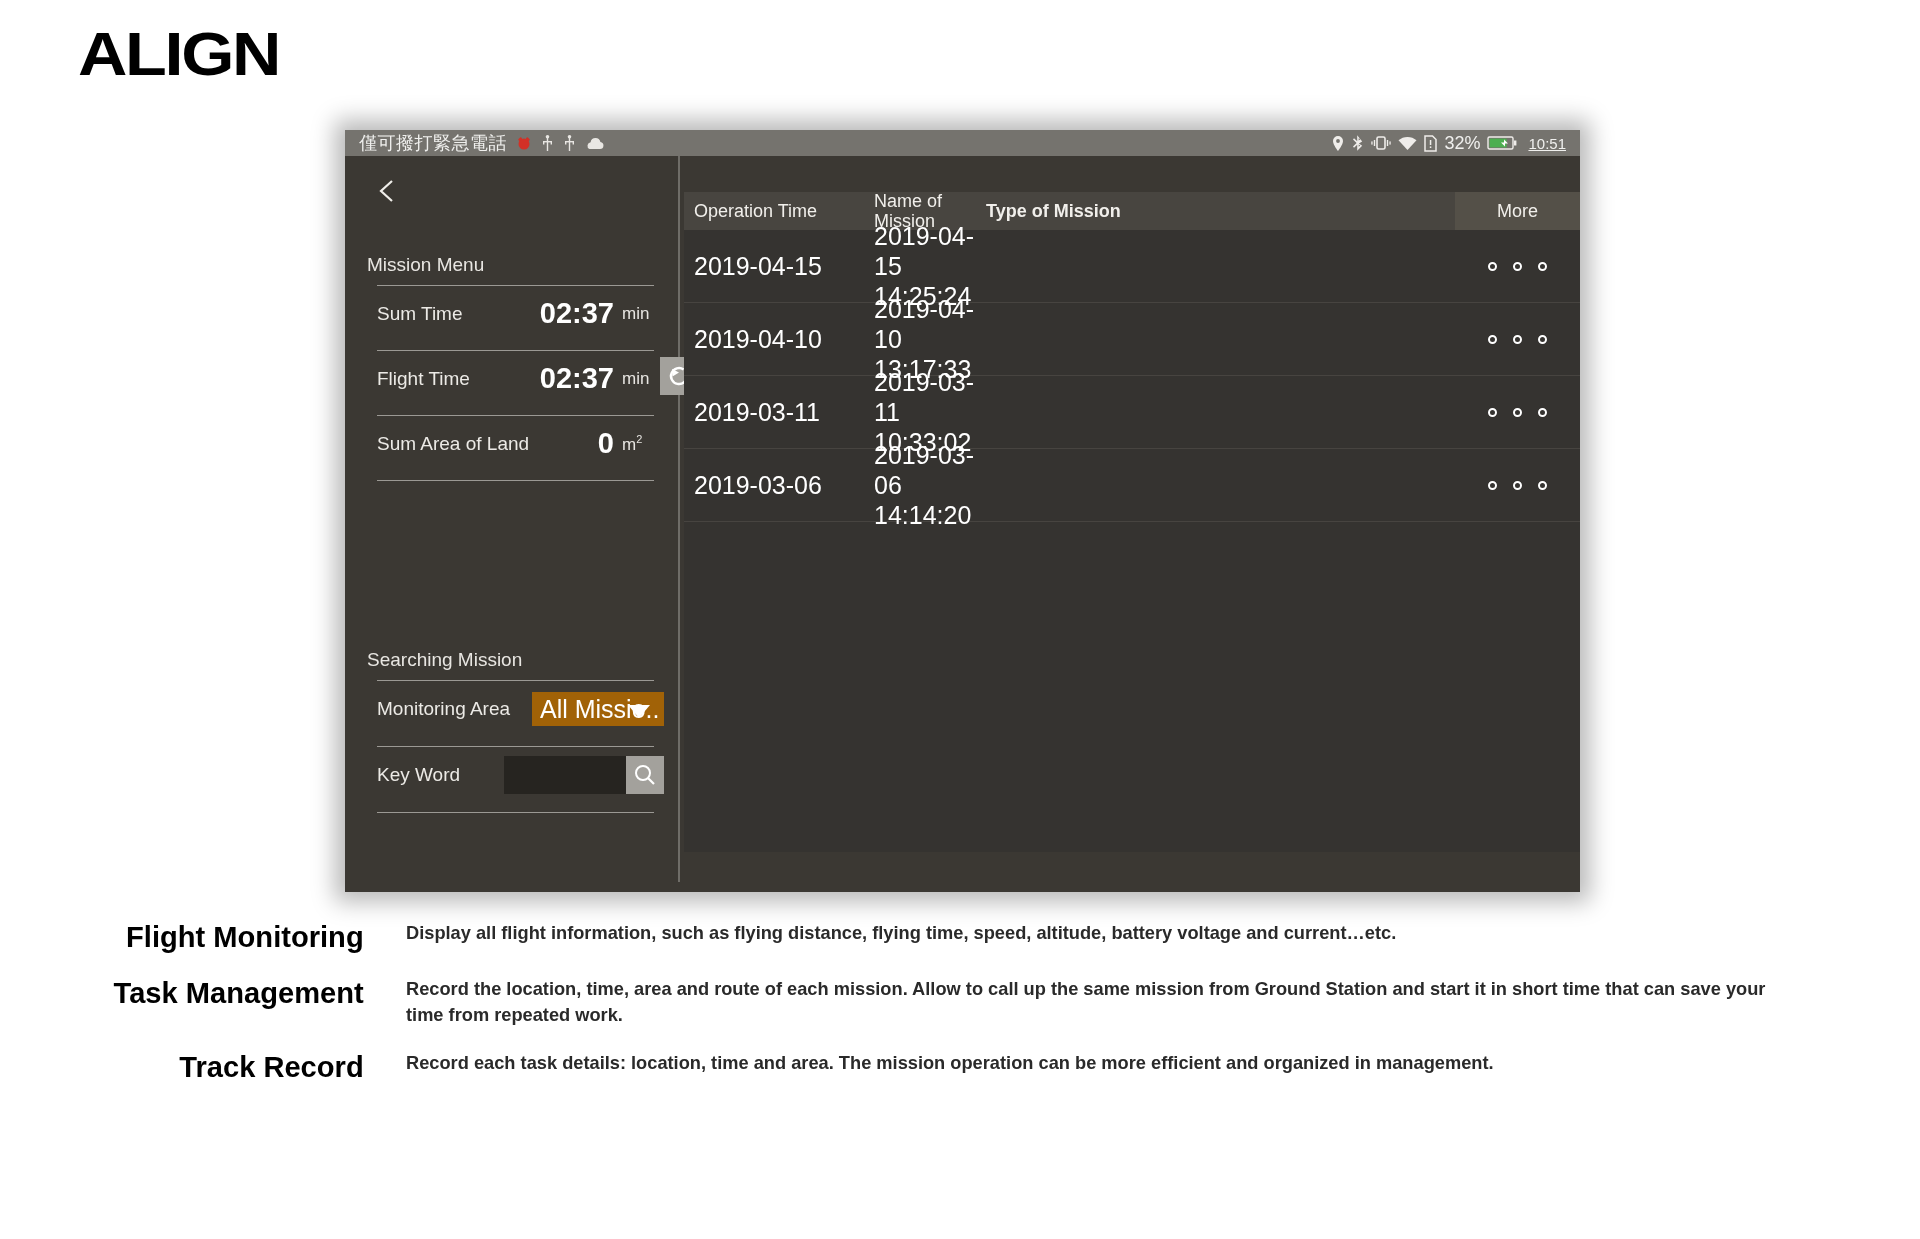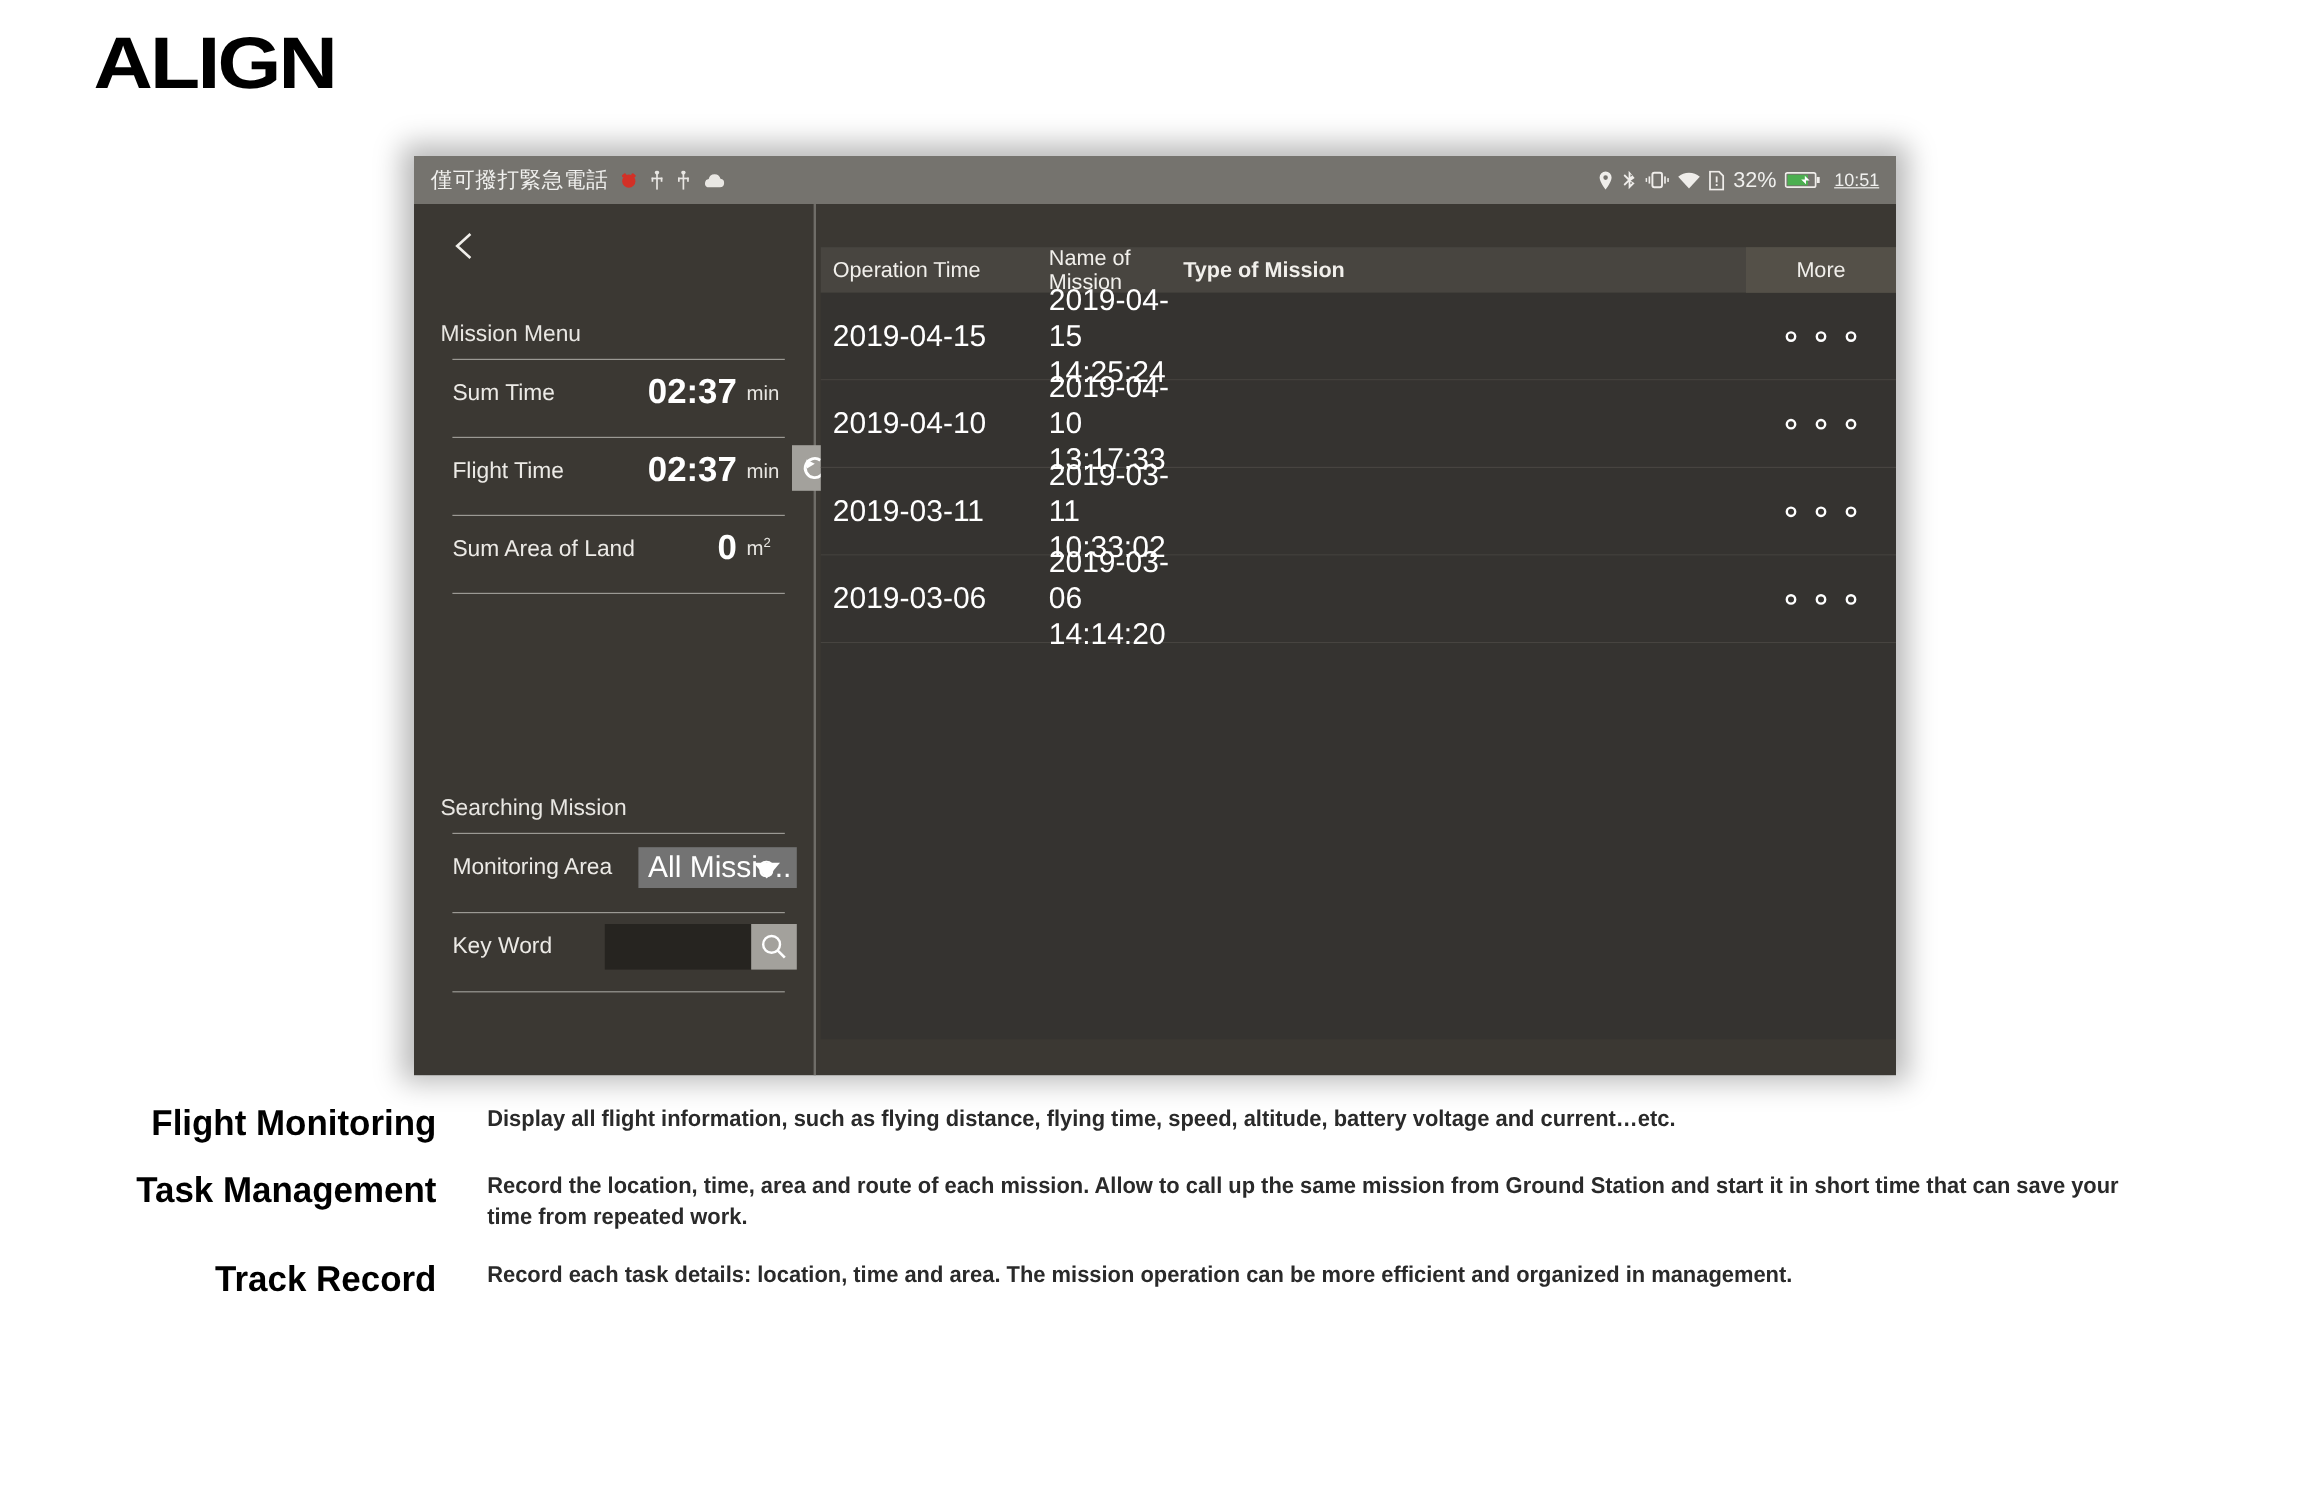--- a/index.html
+++ b/index.html
@@ -35,21 +35,21 @@
     left: 345px;
     top: 130px;
     width: 1235px;
     height: 762px;
     background: #3b3833;
     box-shadow: 0 0 22px 10px rgba(0,0,0,0.28);
   }
 
   
   .statusbar {
-    height: 40px;
+    height: 26px;
     background: #75736e;
     display: flex;
     align-items: center;
     justify-content: space-between;
     padding: 4px 14px;
     box-sizing: border-box;
     color: #f0f0ee;
     font-size: 17px;
   }
   .sb-left { display: flex; align-items: center; gap: 9px; }
@@ -139,21 +139,21 @@
     height: 56px;
     margin-left: 14px;
   }
   .field-label {
     color: #eceae6;
     font-size: 19px;
     white-space: nowrap;
   }
   .dropdown {
     margin-left: auto;
-    background: #737373;
+    background: #a16207;
     color: #ffffff;
     font-size: 25px;
     padding: 3px 8px 5px 8px;
     position: relative;
     width: 132px;
     height: 34px;
     box-sizing: border-box;
     overflow: hidden;
     white-space: nowrap;
     cursor: pointer;

